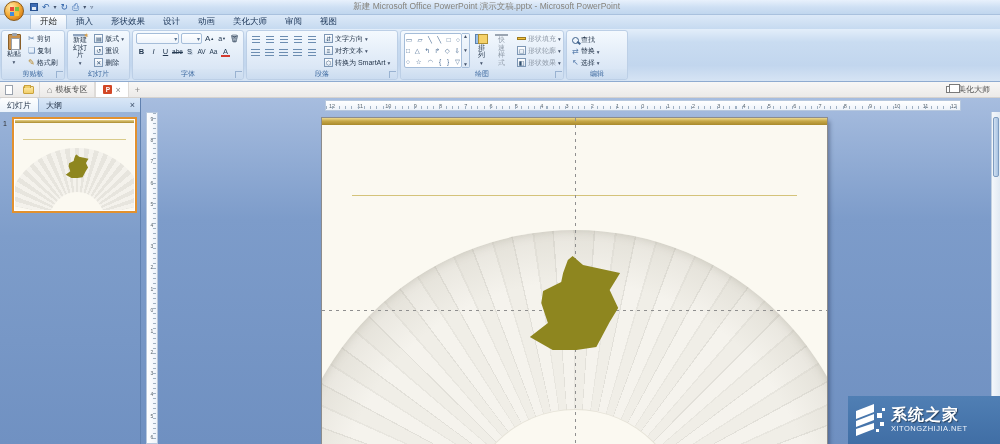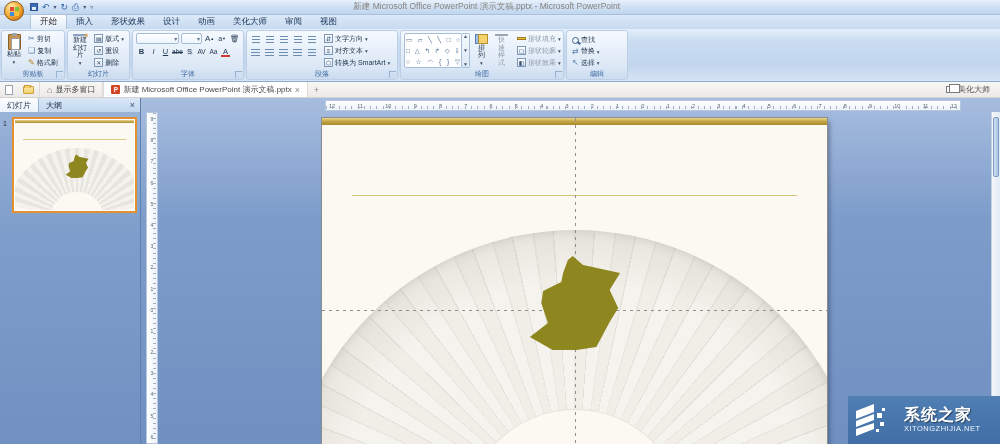--- a/index.html
+++ b/index.html
@@ -158,21 +158,21 @@
     clip-path:polygon(48% 6%,59% 15%,98% 23%,87% 40%,96% 58%,87% 72%,73% 97%,52% 100%,27% 100%,3% 87%,22% 73%,15% 53%,17% 41%,36% 32%,38% 23%,43% 10%); }
 
   
   .scrollbar { position:absolute; right:0; top:14px; width:9px; bottom:0;
     background:linear-gradient(90deg,#f4f7fb,#e2eaf3); border-left:1px solid #c3d1e1; }
   .scroll-thumb { position:absolute; top:5px; left:1px; width:6px; height:60px;
     background:linear-gradient(90deg,#cfdff2,#a9c3e1); border:1px solid #7e9cc0; border-radius:2px; }
 
   
   .watermark { position:absolute; right:0; bottom:0; width:152px; height:48px; z-index:20;
-    background:linear-gradient(#507fb4,#406ea5); display:flex; align-items:center; gap:13px; padding:3px; }
+    background:linear-gradient(#507fb4,#406ea5); display:flex; align-items:center; gap:0; padding:3px; }
   .wm-text { display:flex; flex-direction:column; line-height:1; }
   .wm-name { font-size:16px; font-weight:bold; color:#ffffff; text-shadow:1px 1px 1px rgba(0,0,0,.45); letter-spacing:1px; }
   .wm-url { font-size:7.5px; color:#eef3fa; letter-spacing:.5px; margin-top:2px; }
 </style>
 </head>
 <body>
 
 <div class="titlebar">
   <div class="office-btn">
     <div class="office-logo">
@@ -430,25 +430,24 @@
 
 <div class="doctabbar">
   <div class="dtb-icon">
       <span class="ic-newdoc"></span>
     </div>
   <div class="dtb-icon">
       <span class="ic-folder"></span>
     </div>
   <div class="dtab">
     <span class="home">⌂</span>
-    <span>显示多窗口</span>
+    <span>模板专区</span>
   </div>
   <div class="dtab active">
     <span class="ppt-ic">P</span>
-    <span>新建 Microsoft Office PowerPoint 演示文稿.pptx</span>
     <span class="x">×</span>
   </div>
   <div class="plusbtn">+</div>
   <div class="showwin">
     <span class="ic-multiwin"></span>
     <span>美化大师</span>
   </div>
 </div>
 
 <div class="main">

